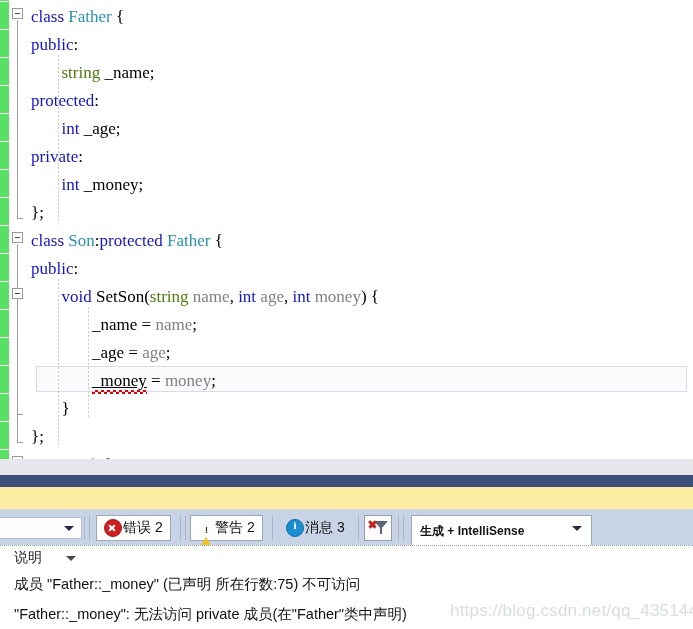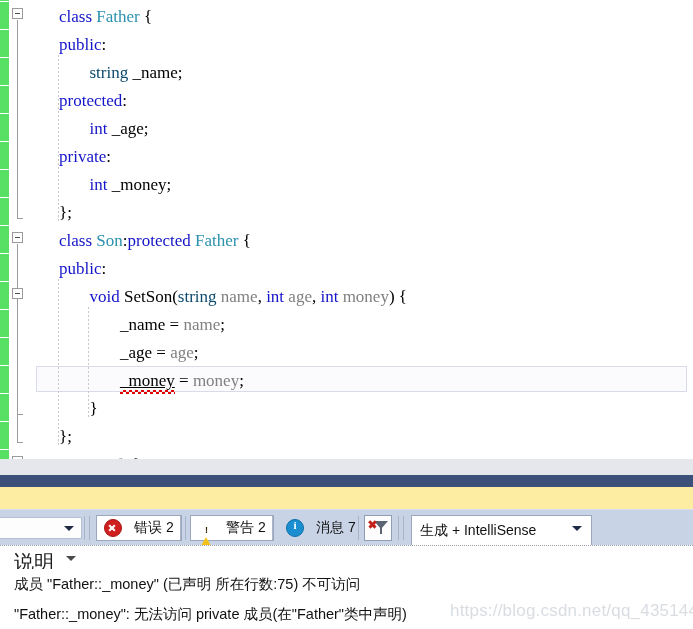--- a/index.html
+++ b/index.html
@@ -34,23 +34,23 @@
   }
   .fold-line{position:absolute;width:1px;background:#9a9a9a;}
   .fold-foot{position:absolute;height:1px;background:#9a9a9a;}
 
   .code{
     position:absolute;left:31px;top:0;width:662px;height:459px;
     font-family:"Liberation Serif","DejaVu Serif",serif;
     font-size:17px;line-height:28px;white-space:pre;
     color:#000000;
   }
-  .ln{position:absolute;left:0;height:28px;white-space:pre;margin-left:28px;}
+  .ln{position:absolute;left:0;height:28px;white-space:pre;}
   .kw{color:#1414c8;}
-  .type{color:#0c4a6e;}
+  .type{color:#4d7c0f;}
   .cls{color:#2b91af;}
   .param{color:#808080;}
   .plain{color:#000000;}
   .squig{
     position:relative;display:inline-block;text-decoration:underline;
   }
   .squig::after{
     content:"";position:absolute;left:0;right:0;bottom:1px;height:4px;
     background-image:
       radial-gradient(circle at 1.5px 3.2px, #e00000 1.3px, rgba(0,0,0,0) 1.6px),
@@ -94,21 +94,21 @@
   .caret{
     position:absolute;width:0;height:0;
     border-left:5px solid transparent;border-right:5px solid transparent;
     border-top:5px solid #1f2a44;
   }
   .vsep{position:absolute;top:6px;width:1px;height:24px;background:#a8b4ca;}
 
   .btn{
     position:absolute;top:5px;height:26px;
     background:#ffffff;border:1px solid #9aa7bd;box-sizing:border-box;
-    display:flex;align-items:center;gap:12px;padding:12px 7px;
+    display:flex;align-items:center;gap:1px;padding:12px 7px;
     font-size:14px;color:#111111;
   }
   .btn .lbl{font-family:"Liberation Sans","DejaVu Sans",sans-serif;white-space:nowrap;}
 
   .ic{position:relative;width:16px;height:16px;flex:0 0 16px;}
   .ic-err{
     border-radius:50%;background:#d01f1f;border:1px solid #a91414;
   }
   .ic-err::before,.ic-err::after{
     content:"";position:absolute;left:3px;top:6.5px;width:8px;height:2px;background:#ffffff;
@@ -146,30 +146,30 @@
   .redx::before,.redx::after{
     content:"";position:absolute;left:0;top:3.5px;width:9px;height:2.5px;background:#c3211b;
   }
   .redx::before{transform:rotate(45deg);}
   .redx::after{transform:rotate(-45deg);}
 
   .combo-scope{
     position:absolute;top:5px;height:26px;
     background:#ffffff;border:1px solid #9aa7bd;box-sizing:border-box;
     display:flex;align-items:center;padding:15px 8px;
-    font-size:14px;color:#111111;white-space:nowrap;
+    font-size:12px;color:#111111;white-space:nowrap;font-weight:bold;
   }
 
   
   .col-head{
     position:absolute;left:0;top:545px;width:693px;height:24px;
     background:#ffffff;border-top:1px dotted #9aa0aa;
   }
   .col-head .t{
-    position:absolute;left:14px;top:3px;font-size:20px;color:#1d1d1d;
+    position:absolute;left:14px;top:3px;font-size:14px;color:#1d1d1d;
   }
   .col-head .sortcaret{
     position:absolute;left:66px;top:10px;
     border-left:5px solid transparent;border-right:5px solid transparent;
     border-top:5px solid #4a4a4a;width:0;height:0;
   }
 
   
   .rows{position:absolute;left:0;top:569px;width:693px;height:60px;background:#ffffff;}
   .row{
@@ -260,21 +260,21 @@
       <span class="ic">
         <span class="ic-warn"><span>!</span></span>
       </span>
       <span class="lbl">警告 2</span>
     </div>
 
     <div class="vsep" style="left:272px;"></div>
 
     <div class="btn" style="left:278px;border-color:transparent;background:transparent;">
       <span class="ic ic-info"></span>
-      <span class="lbl">消息 7</span>
+      <span class="lbl">消息 3</span>
     </div>
 
     <div class="vsep" style="left:358px;"></div>
 
     <div class="btn-filter" style="left:364px;">
       <span>
         <span class="funnel"></span>
         <span class="funnel-stem"></span>
         <span class="redx"></span>
       </span>

